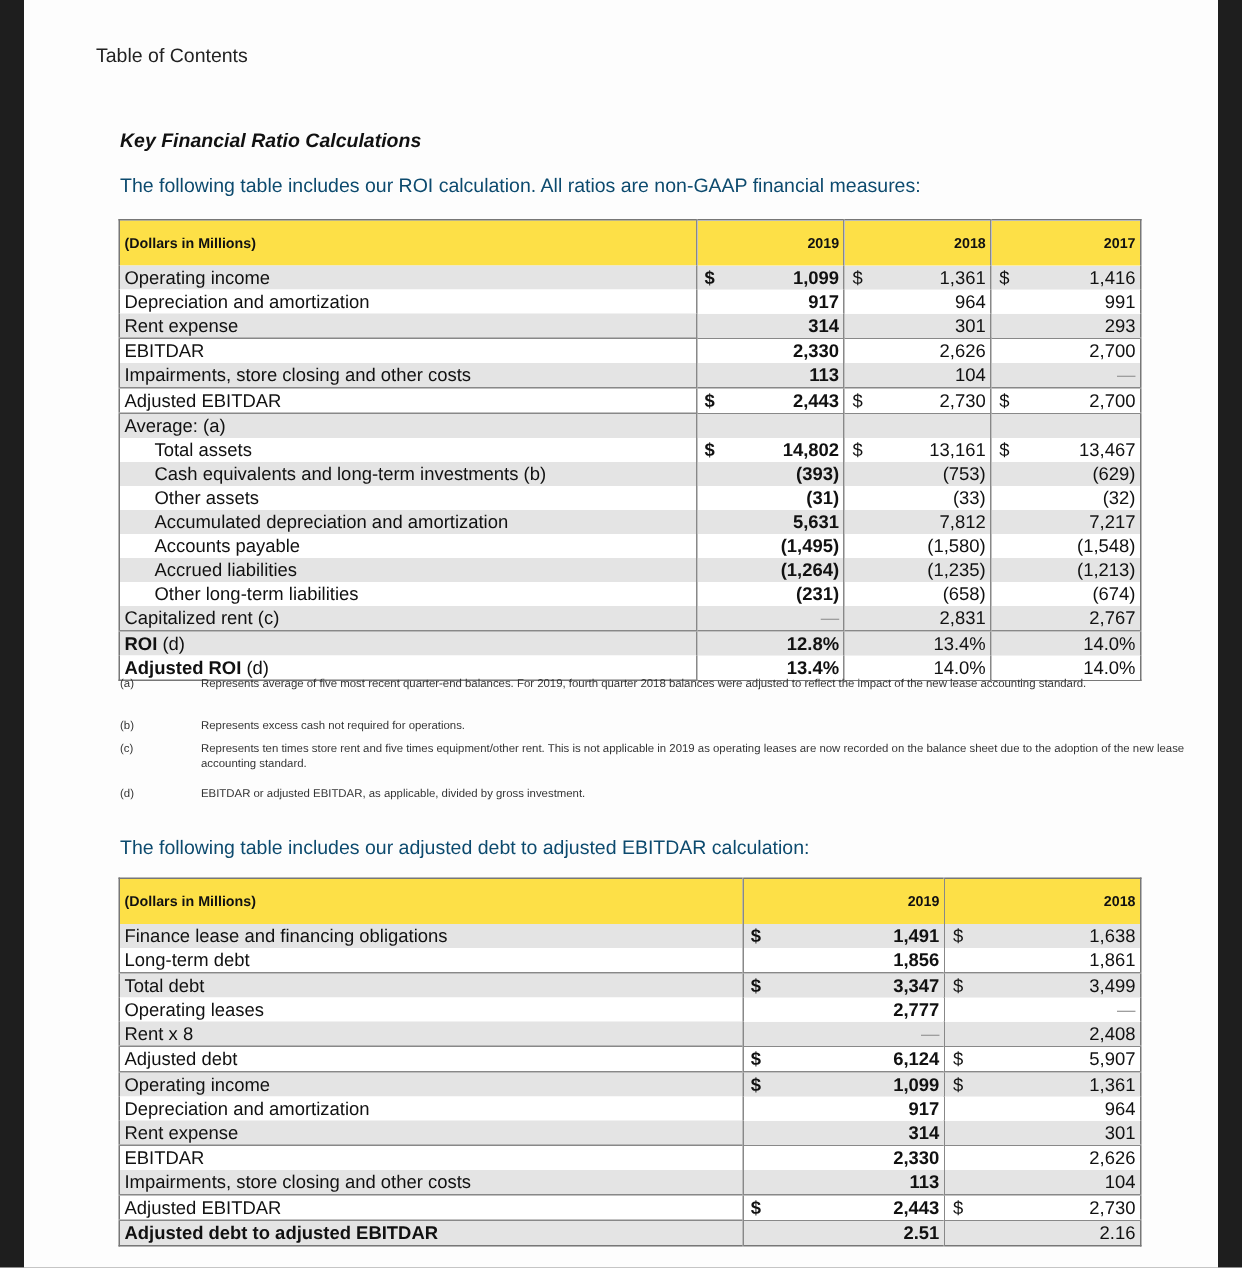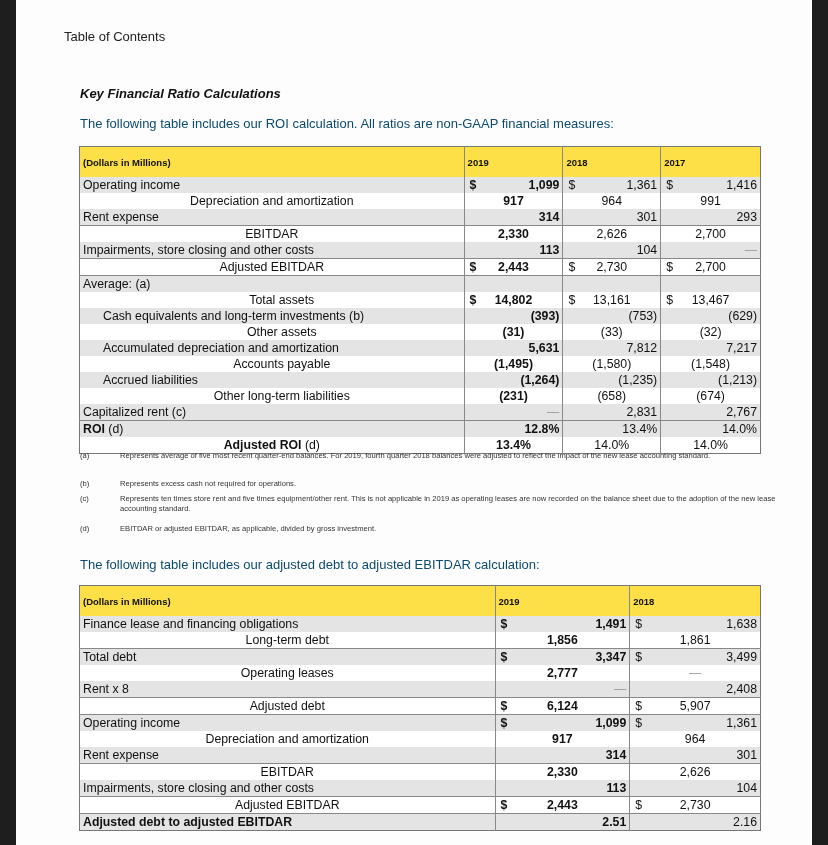--- a/index.html
+++ b/index.html
@@ -4,33 +4,33 @@
 <style>
   html, body { margin:0; padding:0; }
   body { width:828px; height:845px; background:#1e1e1e; position:relative; overflow:hidden; font-family:"Liberation Sans", sans-serif; color:#111; }
   .page { position:absolute; left:16px; top:0; width:796px; height:845px; background:#fdfdfd; }
   .toc { position:absolute; left:48px; top:29px; font-size:13px; color:#222; }
   .section-title { position:absolute; left:64px; top:86px; font-size:13px; font-weight:bold; font-style:italic; }
   .intro { position:absolute; left:64px; font-size:13px; color:#0c4a6e; }
   table.fin { position:absolute; left:63px; border-collapse:collapse; font-size:12.3px; border:1.5px solid #777; }
   table.fin td { padding:0 3px; height:16px; line-height:15px; white-space:nowrap; }
   table.fin tr.hdr td { background:#fde047; font-size:9.5px; font-weight:bold; height:30px; line-height:13px; }
-  table.fin tr.hdr td.yr { text-align:left;margin-left:19px; }
+  table.fin tr.hdr td.yr { text-align:right;margin-left:19px; }
   table.fin tr.g td { background:#e4e4e4; }
-  table.fin tr.w td { background:#ffffff;text-align:center; }
+  table.fin tr.w td { background:#ffffff; }
   table.fin tr.sep td { border-top:1.5px solid #888; }
   td.lab { }
   td.lab.ind { padding-left:23px; }
   td.lab.bold { font-weight:bold; }
   td.val { text-align:right; position:relative; border-left:1.5px solid #888; }
   td.val .cur { position:absolute; left:5px; }
   td.val.b19 { font-weight:bold; }
   .note { position:absolute; left:64px; font-size:7.6px; color:#333; line-height:10px; }
   .note .k { position:absolute; left:0; }
-  .note .t { display:block; margin-left:14px; width:680px;padding-left:26px; }
+  .note .t { display:block; margin-left:28px; width:680px;padding-left:26px; }
 </style>
 </head>
 <body>
 
 <div class="page">
 
   <div class="toc">Table of Contents</div>
 
   <div class="section-title">Key Financial Ratio Calculations</div>
 

